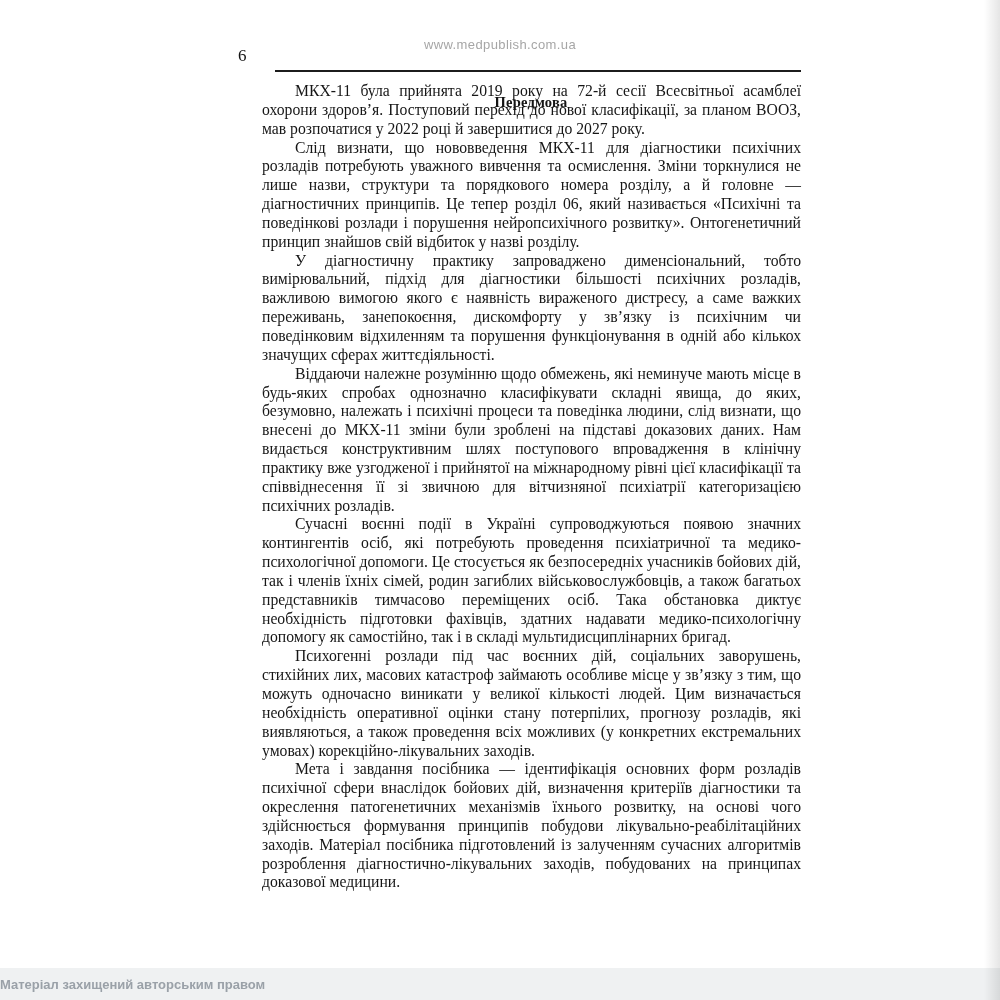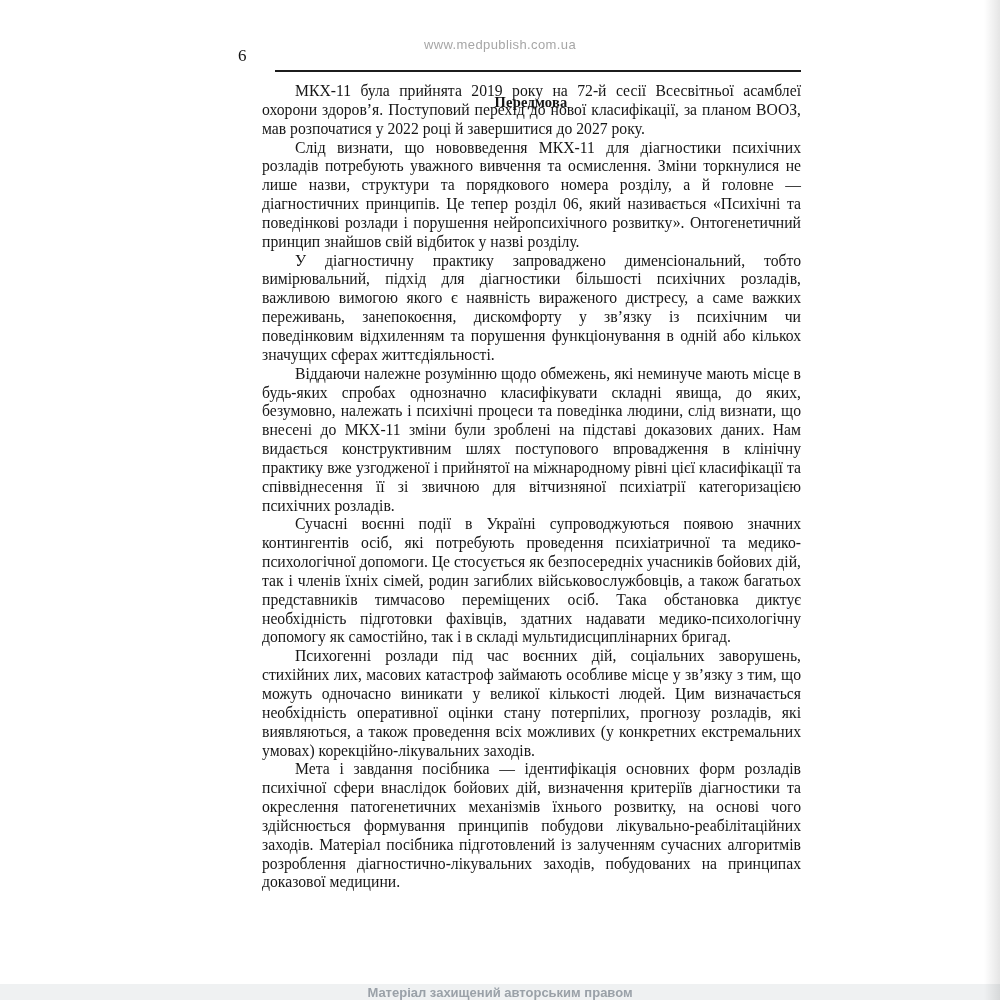--- a/index.html
+++ b/index.html
@@ -30,23 +30,23 @@
     width:526px; height:2px; background:#1c1c1c;
   }
   .page-body {
     position:absolute; top:82px; left:262px; width:539px;
     color:#161616;
     font-size:15.7px; line-height:18.85px;
     text-align:justify;
   }
   .page-body p { margin:0; text-indent:33px; }
   .footer-band {
-    position:absolute; left:0; bottom:0; width:1000px; height:16px;
+    position:absolute; left:0; bottom:0; width:1000px; height:32px;
     background:#eff1f2;
-    display:flex; align-items:center; justify-content:center;margin-top:23px;
+    display:flex; align-items:center; justify-content:flex-start;margin-top:23px;
   }
   .footer-text {
     font-family:"Liberation Sans", sans-serif;
     font-size:13px; font-weight:bold; color:#9aa1a8;
   }
   .edge-shadow-right {
     position:absolute; top:0; right:0; width:16px; height:1000px;
     background:linear-gradient(to right, rgba(0,0,0,0), rgba(0,0,0,0.10));
     pointer-events:none;
   }

